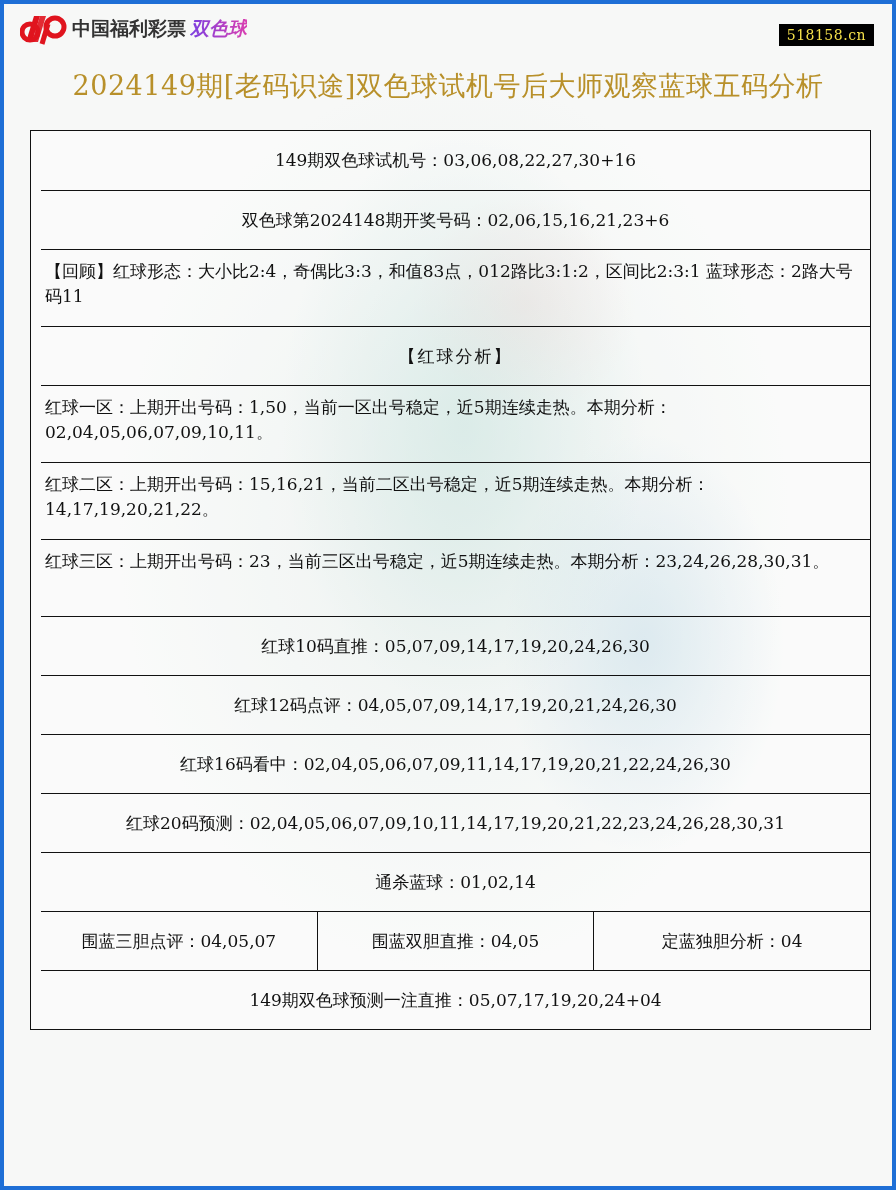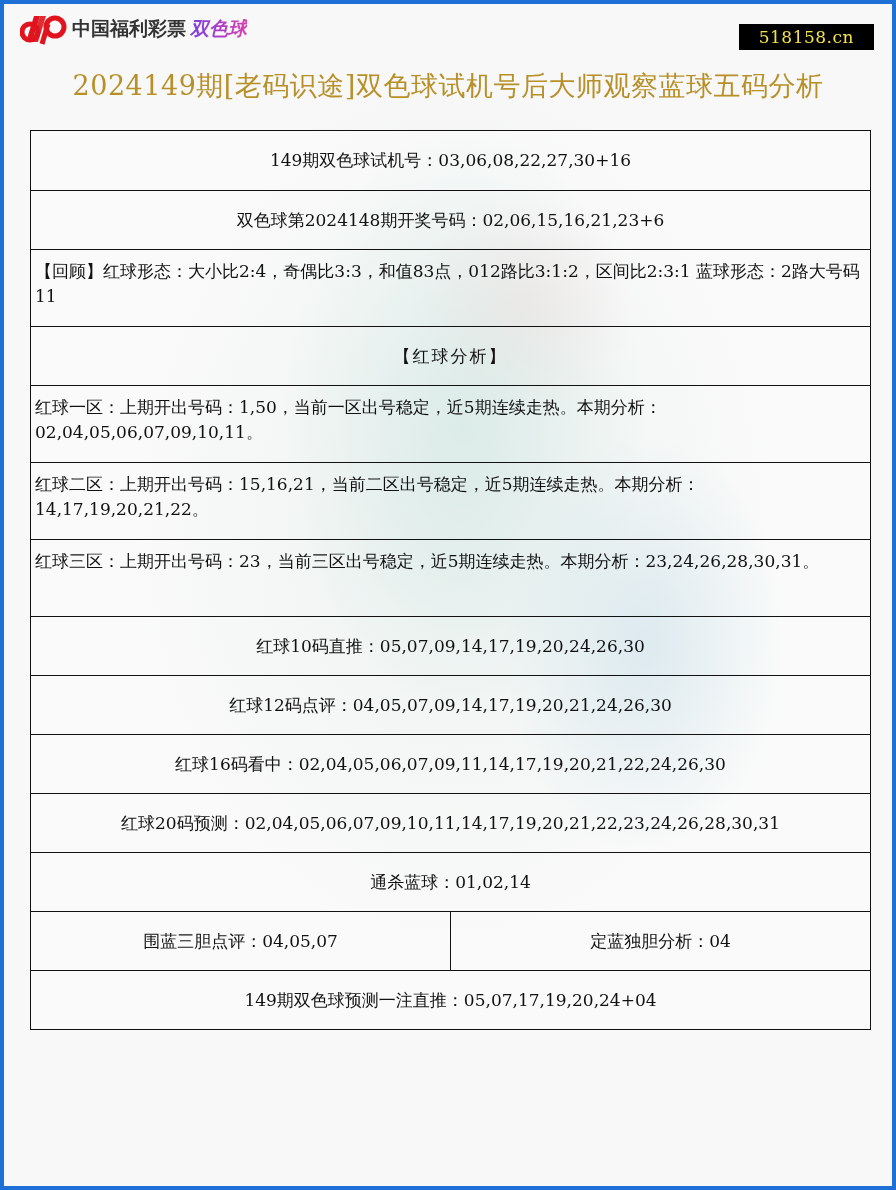--- a/index.html
+++ b/index.html
@@ -34,38 +34,38 @@
     .logo-text-ssq {
       font-family: "DejaVu Sans", "Liberation Sans", sans-serif;
       font-size: 19px; font-weight: bold; font-style: italic;
       background: linear-gradient(90deg, #7b3fe0, #d93fb0);
       -webkit-background-clip: text; background-clip: text; color: transparent;
     }
     .site-badge {
       position: absolute; right: 18px; top: 20px;
       background: #000; color: #f4e04a;
       font-family: "DejaVu Serif", "Liberation Serif", serif;
-      font-size: 17px; padding: 3px 20px; letter-spacing: 0.5px;
+      font-size: 14px; padding: 3px 8px; letter-spacing: 0.5px;
     }
     .title {
       position: absolute; top: 64px; left: 0; right: 0;
       text-align: center;
       font-size: 27px; color: #b8902a;
       font-family: "DejaVu Serif", "Liberation Serif", serif;
       letter-spacing: 0.5px;
     }
     .table {
       position: absolute; left: 26px; top: 126px; width: 841px;
       border: 1.5px solid #111;
       background: rgba(255,255,255,0.35);
     }
     .row {
       border-top: 1.5px solid #111;
       display: flex; align-items: center; justify-content: center;
-      text-align: center; font-size: 17px; height: 59px;
+      text-align: center; font-size: 17px; height: 59px; margin-left: 10px;
     }
     .row:first-child { border-top: none; }
     .row.left {
       justify-content: flex-start; text-align: left;
       align-items: flex-start; padding: 9px 4px 0 4px; line-height: 25px;
       height: 77px;
     }
     .row.split { padding: 0; }
     .cell {
       flex: 1; height: 100%;
@@ -104,17 +104,18 @@
     <div class="row left">红球一区：上期开出号码：1,50，当前一区出号稳定，近5期连续走热。本期分析：02,04,05,06,07,09,10,11。</div>
     <div class="row left">红球二区：上期开出号码：15,16,21，当前二区出号稳定，近5期连续走热。本期分析：14,17,19,20,21,22。</div>
     <div class="row left">红球三区：上期开出号码：23，当前三区出号稳定，近5期连续走热。本期分析：23,24,26,28,30,31。</div>
     <div class="row">红球10码直推：05,07,09,14,17,19,20,24,26,30</div>
     <div class="row">红球12码点评：04,05,07,09,14,17,19,20,21,24,26,30</div>
     <div class="row">红球16码看中：02,04,05,06,07,09,11,14,17,19,20,21,22,24,26,30</div>
     <div class="row">红球20码预测：02,04,05,06,07,09,10,11,14,17,19,20,21,22,23,24,26,28,30,31</div>
     <div class="row">通杀蓝球：01,02,14</div>
     <div class="row split">
       <div class="cell">围蓝三胆点评：04,05,07</div>
+      <div class="cell">围蓝双胆直推：04,05</div>
       <div class="cell">定蓝独胆分析：04</div>
     </div>
     <div class="row">149期双色球预测一注直推：05,07,17,19,20,24+04</div>
   </div>
 </div>
 
 </body></html>

